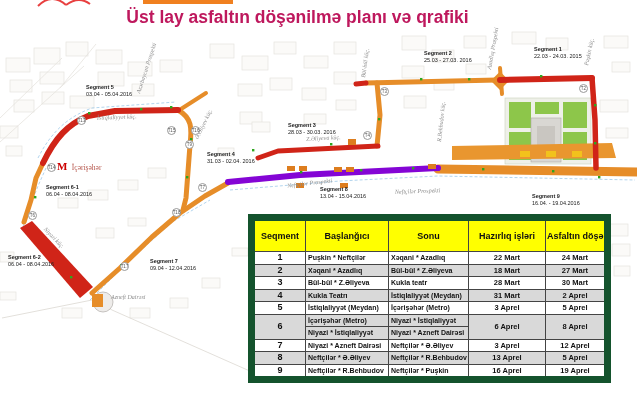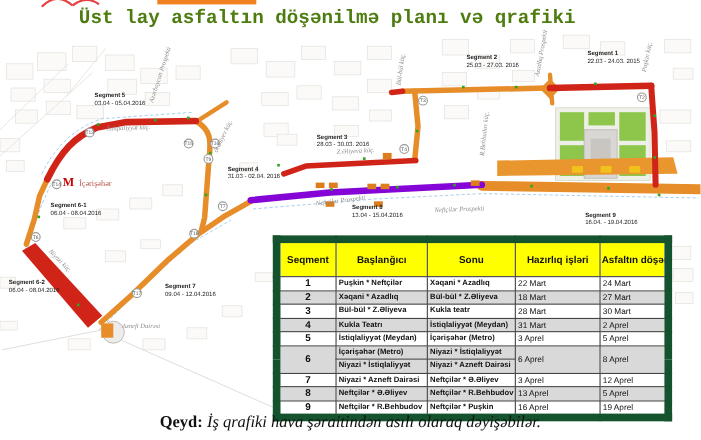--- a/index.html
+++ b/index.html
@@ -4,39 +4,39 @@
 <style>
   html,body{margin:0;padding:0;background:#fff;}
   .stage{position:relative;width:637px;height:400px;background:#fff;overflow:hidden;
          font-family:"Liberation Sans",sans-serif;}
   .map-svg{position:absolute;left:0;top:0;}
   .road{fill:none;stroke-linecap:round;stroke-linejoin:round;}
   .road-red{stroke:var(--c-red);}
   .road-orange{stroke:var(--c-orange);}
   .road-purple{stroke:var(--c-purple);}
   .page-title{position:absolute;left:0;top:7px;width:595px;text-align:center;
-      font-family:Liberation Mono, monospace;font-weight:bold;font-size:17.5px;color:#4d7c0f;}
+      font-family:Liberation Sans, sans-serif;font-weight:bold;font-size:17.5px;color:#be185d;}
   .seg-label{position:absolute;font-size:5.5px;line-height:1.3;color:#222;white-space:nowrap;}
   .seg-label .nm{font-weight:bold;}
   .street{position:absolute;font-family:"Liberation Serif",serif;font-style:italic;
       font-size:6px;color:#8e8e8e;white-space:nowrap;}
   .metro{position:absolute;left:57px;top:156px;white-space:nowrap;}
   .metro .m{font-family:"Liberation Serif",serif;font-weight:bold;font-size:11px;color:var(--c-metro);}
   .metro .nm{font-family:"Liberation Serif",serif;font-size:7.5px;color:#b5554a;}
   .tmark{position:absolute;width:9px;height:9px;border:1px solid #999;border-radius:50%;
       background:#fff;display:flex;align-items:center;justify-content:center;
       font-size:4.5px;color:#555;box-sizing:border-box;}
   .sched{position:absolute;left:248px;top:214px;border-collapse:collapse;table-layout:fixed;
       width:356px;background:#fff;border:7px solid #14532d;}
   .sched td,.sched th{border:1px solid #444;overflow:hidden;white-space:nowrap;padding:0 2px;}
   .sched th{background:var(--c-header);font-size:9px;font-weight:bold;color:#111;height:30px;
       line-height:1.15;padding:0 1px;}
   .sched td{font-size:7px;font-weight:600;color:#111;height:11.5px;line-height:11.5px;}
   .sched td.num{font-size:9px;font-weight:bold;text-align:center;}
-  .sched td.date{font-size:7.5px;font-weight:400;}
+  .sched td.date{font-size:7.5px;font-weight:700;text-align:center;}
   tr.gray td{background:var(--c-rowgray);}
   tr.white td{background:#fff;}
   .note{position:absolute;left:0;top:376px;width:637px;text-align:center;
       font-family:"Liberation Serif",serif;font-size:15px;color:#111;}
   .note .q{font-weight:bold;}
   .note .t{font-style:italic;}
   .logo-bar{position:absolute;left:143px;top:0;width:90px;height:3.5px;background:#f08020;}
 </style>
 </head>
 <body>
@@ -368,18 +368,14 @@
     <tr class="white">
       <td class="num">9</td>
       <td>Neftçilər * R.Behbudov</td>
       <td>Neftçilər * Puşkin</td>
       <td class="date">16 Aprel</td>
       <td class="date">19 Aprel</td>
     </tr>
   </tbody>
     </table>
 
-  <div class="note">
-    <span class="q">Qeyd:</span>
-    <span class="t">İş qrafiki hava şəraitindən asılı olaraq dəyişəbilər.</span>
-  </div>
 
 </div>
 
 </body></html>

